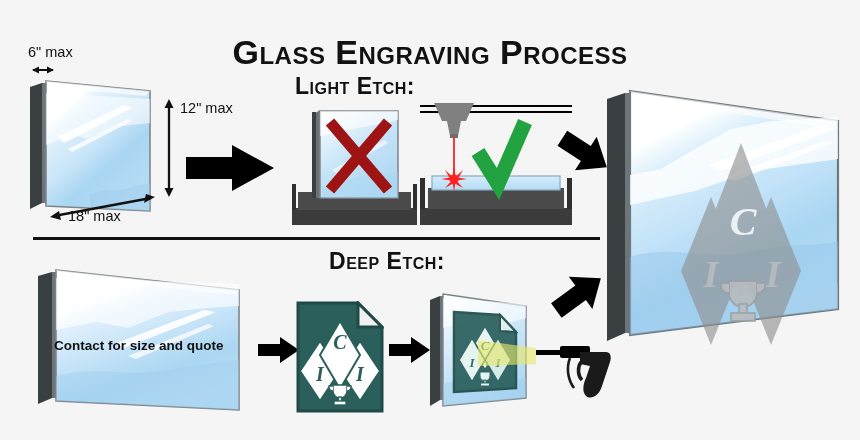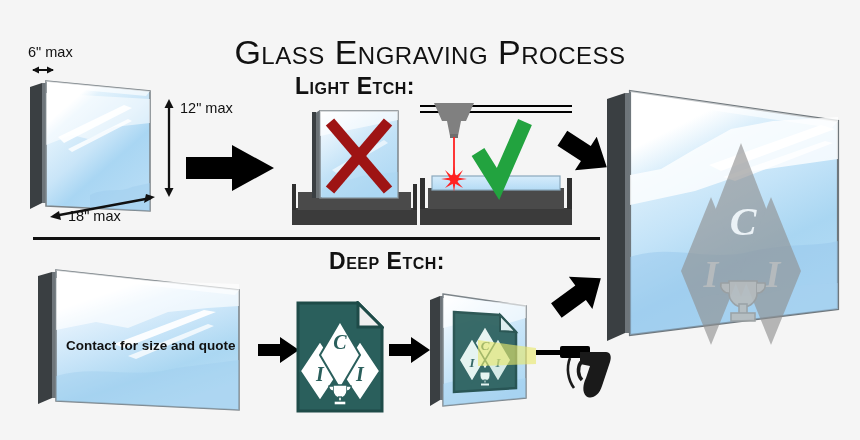--- a/index.html
+++ b/index.html
@@ -9,21 +9,21 @@
     font-family:"Liberation Sans",sans-serif;
     overflow:hidden;
     position:relative;
   }
   #stage{position:absolute;left:0;top:0;width:860px;height:440px;}
   .abs{position:absolute;}
 
   
   .title-main{
     left:0;top:33px;width:860px;text-align:center;
-    font-size:34px;font-weight:normal;color:#111;
+    font-size:34px;font-weight:bold;color:#111;
     font-variant:small-caps;letter-spacing:.5px;
     font-family:"Liberation Sans",sans-serif;
   }
   .title-sub{
     left:0;width:710px;text-align:center;
     font-size:23px;font-weight:bold;color:#111;
     font-variant:small-caps;letter-spacing:.5px;
   }
   #light-etch-title{top:73px;}
   #deep-etch-title{top:248px;padding-left:32px;}
@@ -224,21 +224,21 @@
       <polygon points="20,2 203,22 203,142 20,133" fill="url(#gl4)" stroke="#7d858a" stroke-width="1.6"></polygon>
 
       <path d="M20,62 L60,54 L92,60 L132,44 L172,40 L203,38 L203,16 L20,10 Z" fill="#ffffff" opacity="0.62"></path>
       <polygon points="78,76 168,42 180,44 88,80" fill="#ffffff" opacity="0.92"></polygon>
       <polygon points="92,88 172,56 178,58 100,91" fill="#ffffff" opacity="0.75"></polygon>
       <path d="M20,108 C60,96 96,112 140,100 L203,92 L203,142 L20,133 Z" fill="#9ecdee" opacity="0.40"></path>
 
       <polygon points="20,2 203,22 199,27 24,8" fill="#ffffff" opacity="0.6"></polygon>
     </svg>
   </div>
-  <div class="abs glass-text" style="left:66px;top:338px;">Contact for size and quote</div>
+  <div class="abs glass-text" style="left:54px;top:338px;">Contact for size and quote</div>
 
   <div class="abs arrow" style="left:258px;top:336px;">
     <svg width="42" height="28" viewBox="0 0 42 28">
       <polygon points="0,8 22,8 22,1 41,14 22,27 22,20 0,20" fill="#000"></polygon>
     </svg>
   </div>
 
   <div class="abs" style="left:296px;top:301px;">
     <svg width="88" height="112" viewBox="0 0 88 112">
 

